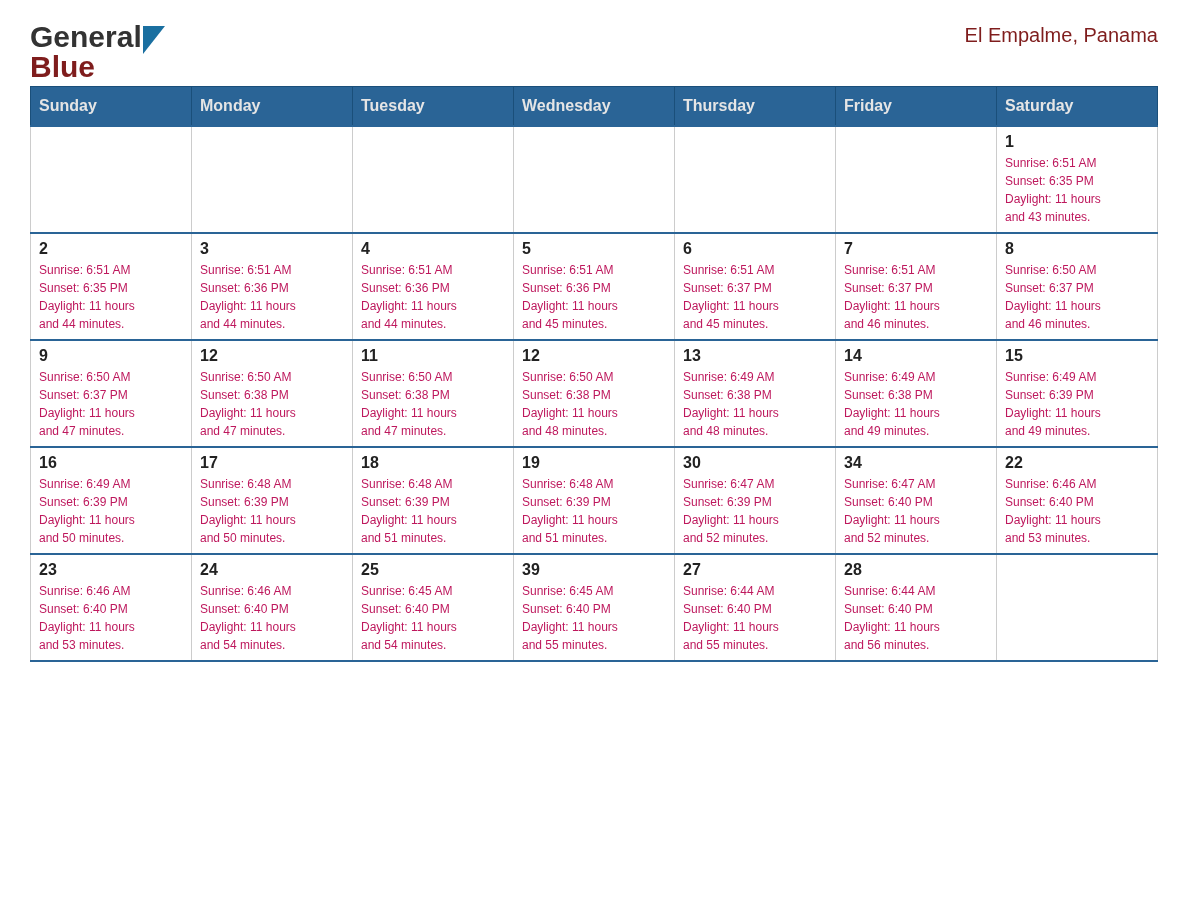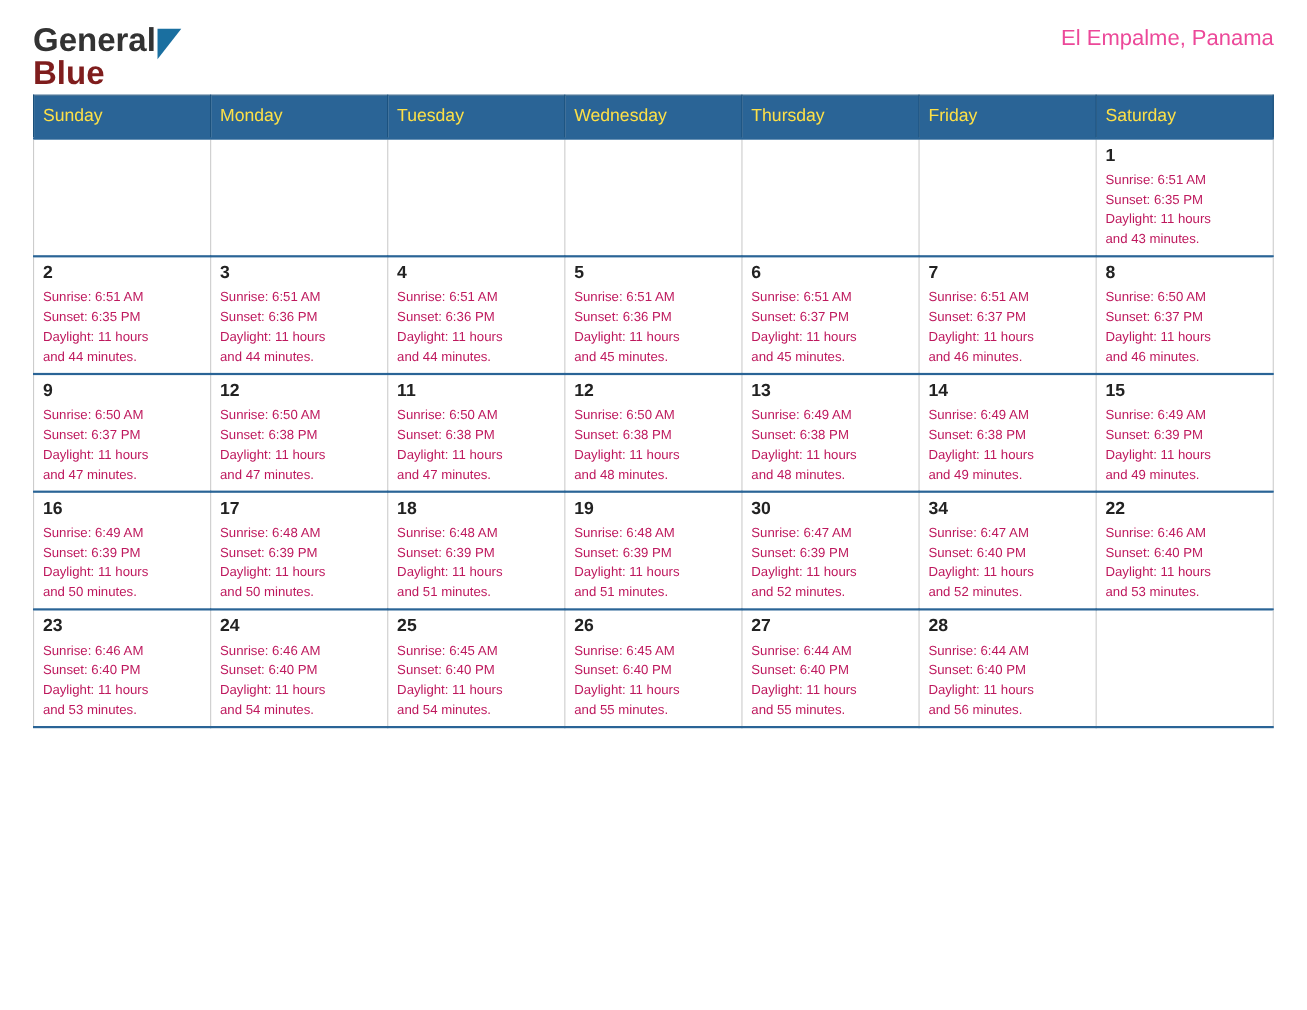--- a/index.html
+++ b/index.html
@@ -29,34 +29,34 @@
       text-align: right;
     }
     .main-title {
       font-size: 48px;
       font-weight: bold;
       color: #222;
       line-height: 1.1;
     }
     .subtitle {
       font-size: 20px;
-      color: #ec4899;
+      color: #7f1d1d;
       margin-top: 4px;
     }
     .calendar {
       width: 100%;
       border-collapse: collapse;
     }
     .calendar th {
       background-color: #2a6496;
-      color: #fde047;
+      color: #e5e5e5;
       padding: 10px 8px;
       text-align: left;
       font-size: 16px;
-      font-weight: normal;
+      font-weight: bold;
       border: 1px solid #1a4f7a;
     }
     .calendar td {
       vertical-align: top;
       padding: 6px 8px;
       border: 1px solid #ccc;
       width: calc(100% / 7);
       min-height: 110px;
       font-size: 12.5px;
       color: #333;
@@ -295,21 +295,21 @@
 and 54 minutes.</div>
         </td>
         <td>
           <span class="day-number">25</span>
           <div class="day-info" style="white-space: pre-line;">Sunrise: 6:45 AM
 Sunset: 6:40 PM
 Daylight: 11 hours
 and 54 minutes.</div>
         </td>
         <td>
-          <span class="day-number">26</span>
+          <span class="day-number">39</span>
           <div class="day-info" style="white-space: pre-line;">Sunrise: 6:45 AM
 Sunset: 6:40 PM
 Daylight: 11 hours
 and 55 minutes.</div>
         </td>
         <td>
           <span class="day-number">27</span>
           <div class="day-info" style="white-space: pre-line;">Sunrise: 6:44 AM
 Sunset: 6:40 PM
 Daylight: 11 hours

